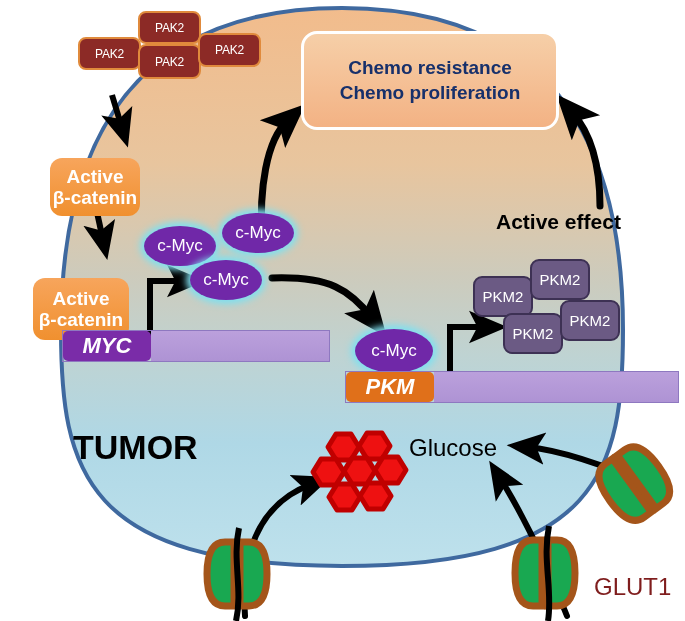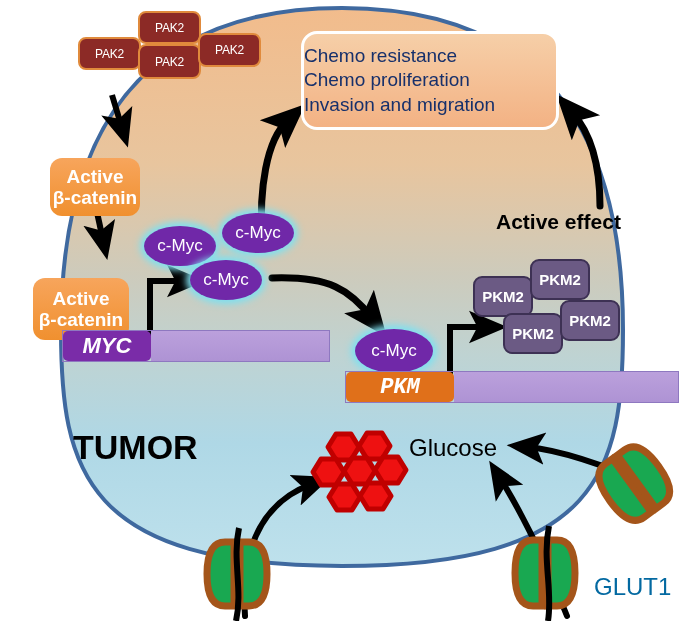--- a/index.html
+++ b/index.html
@@ -24,21 +24,20 @@
   
   .pkm2{
     position:absolute;
     background:#6B5A84;
     border:2.5px solid #3D3154;
     border-radius:9px;
     color:#ffffff;
     font-size:15px;
     display:flex;align-items:center;justify-content:center;
     box-sizing:border-box;
-    font-weight:bold;
   }
   
   .bcat{
     position:absolute;
     background:linear-gradient(#F7A55C,#F0902F);
     border-radius:12px;
     color:#ffffff;
     font-weight:bold;
     font-size:19px;
     line-height:1.12;
@@ -48,25 +47,25 @@
     margin-top:20px;
   }
   .bcat span{display:block;}
   
   .outcome{
     position:absolute;
     background:linear-gradient(180deg,#F6CFA8,#F3B284);
     border:3px solid #ffffff;
     border-radius:16px;
     color:#17306B;
-    font-weight:normal;
+    font-weight:bold;
     font-size:19px;
     line-height:1.28;
     text-align:center;
-    display:flex;flex-direction:column;align-items:flex-start;justify-content:center;
+    display:flex;flex-direction:column;align-items:center;justify-content:center;
     box-sizing:border-box;
   }
   
   .cmyc{
     position:absolute;
     background:#7028A8;
     border-radius:50%;
     color:#ffffff;
     font-size:17px;
     display:flex;align-items:center;justify-content:center;
@@ -82,21 +81,21 @@
      color:#ffffff;font-style:italic;font-weight:bold;font-size:22px;
      border-radius:5px;box-sizing:border-box;
   }
   .promoter.myc{background:#7A2CA8;}
   .promoter.pkm{background:#E0701A;}
 
   
   .tumor{font-size:34px;font-weight:bold;color:#000;margin-left:11px;}
   .warburg{font-size:21px;font-weight:bold;color:#000;}
   .glucose{font-size:24px;color:#000;}
-  .glut1{font-size:24px;color:#0369a1;}
+  .glut1{font-size:24px;color:#7f1d1d;}
 </style>
 </head>
 <body>
 
 <div id="stage">
 
   <svg width="685" height="621">
     <defs>
       <linearGradient id="cellgrad" x1="0" y1="0" x2="0" y2="1">
         <stop offset="0%" stop-color="#F2BC8C"></stop>
@@ -179,40 +178,39 @@
   <div class="bcat" style="left:33px;top:258px;width:96px;height:62px;">
     <div>
       <span>Active</span>
       <span>β-catenin</span>
     </div>
   </div>
 
   <div class="outcome" style="left:301px;top:31px;width:258px;height:99px;">
     <span>Chemo resistance</span>
     <span>Chemo proliferation</span>
-    <span>Invasion and migration</span>
   </div>
 
   <div class="cmyc" style="left:144px;top:226px;width:72px;height:40px;">c-Myc</div>
   <div class="cmyc" style="left:222px;top:213px;width:72px;height:40px;">c-Myc</div>
   <div class="cmyc" style="left:190px;top:260px;width:72px;height:40px;">c-Myc</div>
   <div class="cmyc" style="left:355px;top:329px;width:78px;height:44px;">c-Myc</div>
 
   <div class="pkm2" style="left:473px;top:276px;width:60px;height:41px;">PKM2</div>
   <div class="pkm2" style="left:530px;top:259px;width:60px;height:41px;">PKM2</div>
   <div class="pkm2" style="left:503px;top:313px;width:60px;height:41px;">PKM2</div>
   <div class="pkm2" style="left:560px;top:300px;width:60px;height:41px;">PKM2</div>
 
   <div class="generow" style="left:62px;top:330px;width:268px;height:32px;">
     <div class="promoter myc" style="width:88px;">MYC</div>
     <div class="genebody"></div>
   </div>
 
   <div class="generow" style="left:345px;top:371px;width:334px;height:32px;">
-    <div class="promoter pkm" style="width:108px;font-family:Liberation Mono, monospace;">PKM</div>
+    <div class="promoter pkm" style="width:88px;">PKM</div>
     <div class="genebody"></div>
   </div>
 
   <div class="lbl tumor" style="left:62px;top:428px;">TUMOR</div>
 
   <div class="lbl warburg" style="left:496px;top:210px;">Active effect</div>
 
   <div class="lbl glucose" style="left:409px;top:434px;">Glucose</div>
 
   <div class="lbl glut1" style="left:594px;top:573px;">GLUT1</div>

